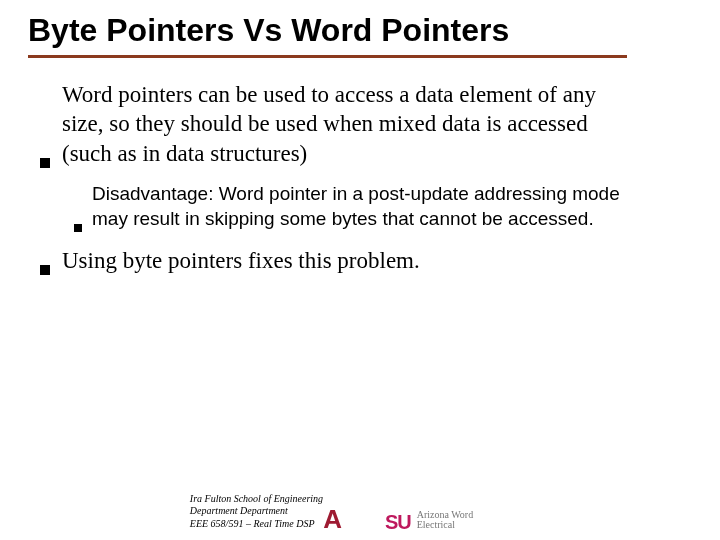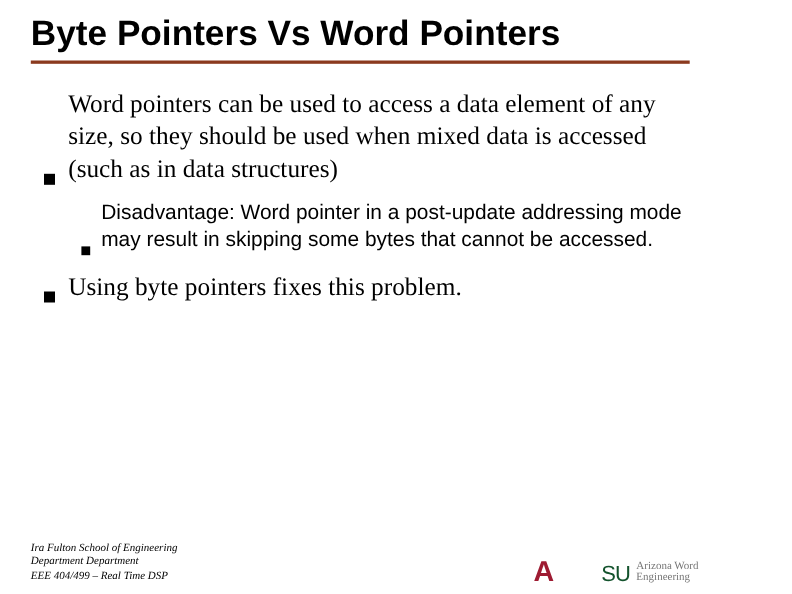--- a/index.html
+++ b/index.html
@@ -8,30 +8,30 @@
   .title { font-size: 32px; font-weight: bold; font-family: Arial, Helvetica, sans-serif; padding-bottom: 4px; }
   .title-rule { height: 3px; background: #8b3a1e; margin-top: 2px; margin-bottom: 22px; }
   .content { padding-left: 12px; }
   .bullet-row { display: flex; align-items: flex-end; margin-bottom: 14px; }
   .sq { width: 10px; height: 10px; background: #000; flex: 0 0 10px; margin-top: 10px; margin-right: 12px; }
   .sq-small { width: 8px; height: 8px; background: #000; flex: 0 0 8px; margin-top: 8px; margin-right: 10px; }
   .b1-text { font-size: 23px; line-height: 1.28; font-family: 'Times New Roman', Georgia, serif; }
   .b2 { margin-left: 34px; }
   .b2-text { font-size: 19px; line-height: 1.30; font-family: Liberation Sans, sans-serif; }
   .b3 { margin-top: 2px; }
-  .footer { position: absolute; left: 0; right: 0; bottom: 0; height: 62px; padding: 0 20px 10px 28px; display: flex; align-items: flex-end; justify-content: space-between; }
+  .footer { position: absolute; left: 0; right: 0; bottom: 0; height: 62px; padding: 0 20px 10px 28px; display: flex; align-items: flex-end; justify-content: center; }
   .footer-left { font-family: 'Times New Roman', serif; font-style: italic; font-size: 10px; line-height: 1.25; color: #000; }
   .footer-center { text-align: center; flex: 0 0 auto; position: absolute; left: 50%; transform: translateX(-50%); bottom: 10px; }
   .footer-center .course { font-family: Arial, Helvetica, sans-serif; font-weight: bold; font-size: 15px; }
   .footer-center .rule { height: 2px; background: #8b3a1e; margin: 2px auto 2px auto; width: 260px; }
   .footer-center .date { font-family: Arial, Helvetica, sans-serif; font-size: 8px; }
   .footer-right { display: flex; align-items: center; gap: 6px; }
   .asu-logo { display: flex; align-items: flex-end; gap: 1px; }
   .asu-a { font-family: Arial, Helvetica, sans-serif; font-weight: 900; font-size: 26px; color: #9e1b32; letter-spacing: -2px; line-height: 0.8; }
-  .asu-su { font-family: Arial, Helvetica, sans-serif; font-weight: 400; font-size: 20px; color: #14532d; letter-spacing: -1px; line-height: 0.8; margin-left: 44px; }
+  .asu-su { font-family: Arial, Helvetica, sans-serif; font-weight: 700; font-size: 20px; color: #be185d; letter-spacing: -1px; line-height: 0.8; margin-left: 44px; }
   .asu-text { font-family: 'Times New Roman', serif; font-size: 10px; color: #777; line-height: 1.0; }
 </style>
 </head>
 <body>
 
 <div class="slide">
 
   <div class="title">Byte Pointers Vs Word Pointers</div>
   <div class="title-rule"></div>
 
@@ -51,27 +51,27 @@
       <div class="sq"></div>
       <div class="b1-text">Using byte pointers fixes this problem.</div>
     </div>
 
   </div>
 
   <div class="footer">
     <div class="footer-left">
       <div>Ira Fulton School of Engineering</div>
       <div>Department Department</div>
-      <div>EEE 404/499 – Real Time DSP</div>
+      <div>EEE 658/591 – Real Time DSP</div>
     </div>
     <div class="footer-right">
       <div class="asu-logo">
         <span class="asu-a">A</span>
         <span class="asu-su">SU</span>
       </div>
       <div class="asu-text">
         <div>Arizona Word</div>
-        <div>Engineering</div>
+        <div>Electrical</div>
       </div>
     </div>
   </div>
 
 </div>
 
 </body></html>

